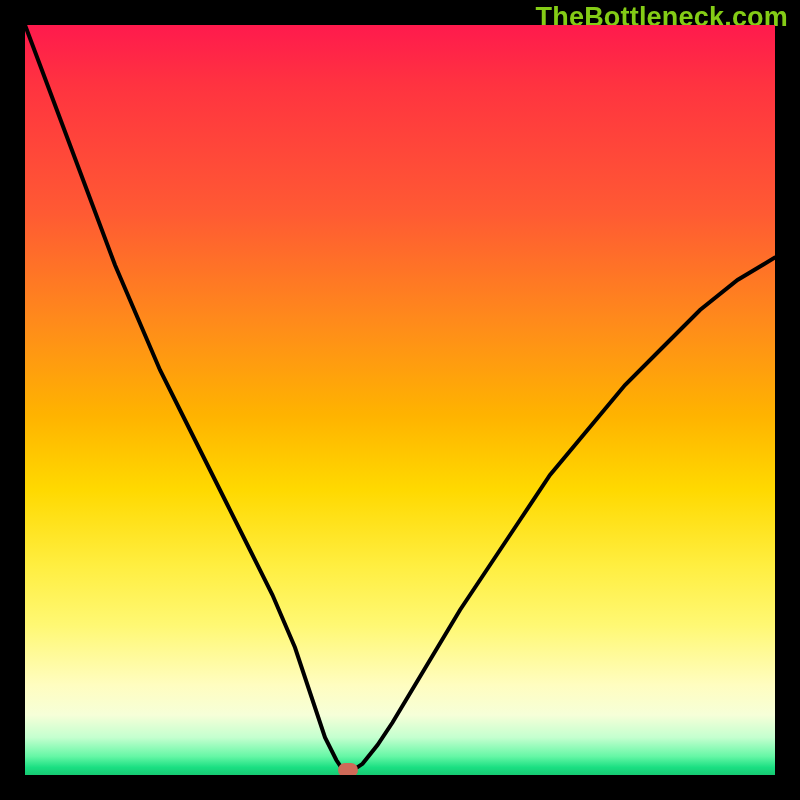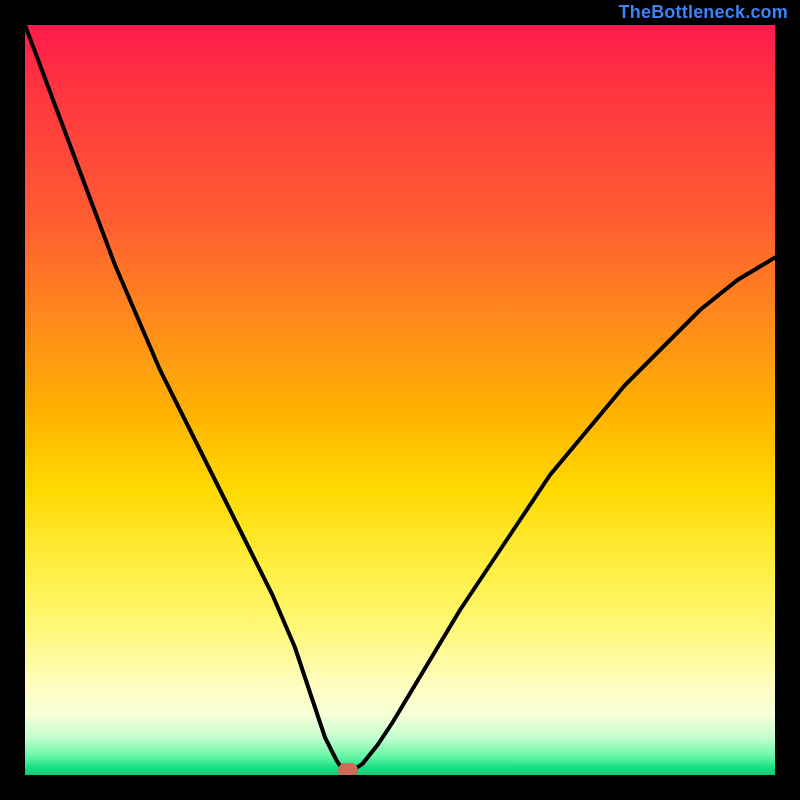--- a/index.html
+++ b/index.html
@@ -42,23 +42,23 @@
       #66f7a6 97.5%,
       #1adf82 99%,
       #16c972 100%
     );
   }
   .watermark {
     position: absolute;
     top: 2px;
     right: 12px;
     font-family: Arial, Helvetica, sans-serif;
-    font-size: 18px;
+    font-size: 27px;
     font-weight: 600;
-    color: #3b82f6;
+    color: #84cc16;
     letter-spacing: 0.2px;
   }
   svg.curve {
     position: absolute;
     left: 0;
     top: 0;
   }
   .marker {
     position: absolute;
     width: 20px;

